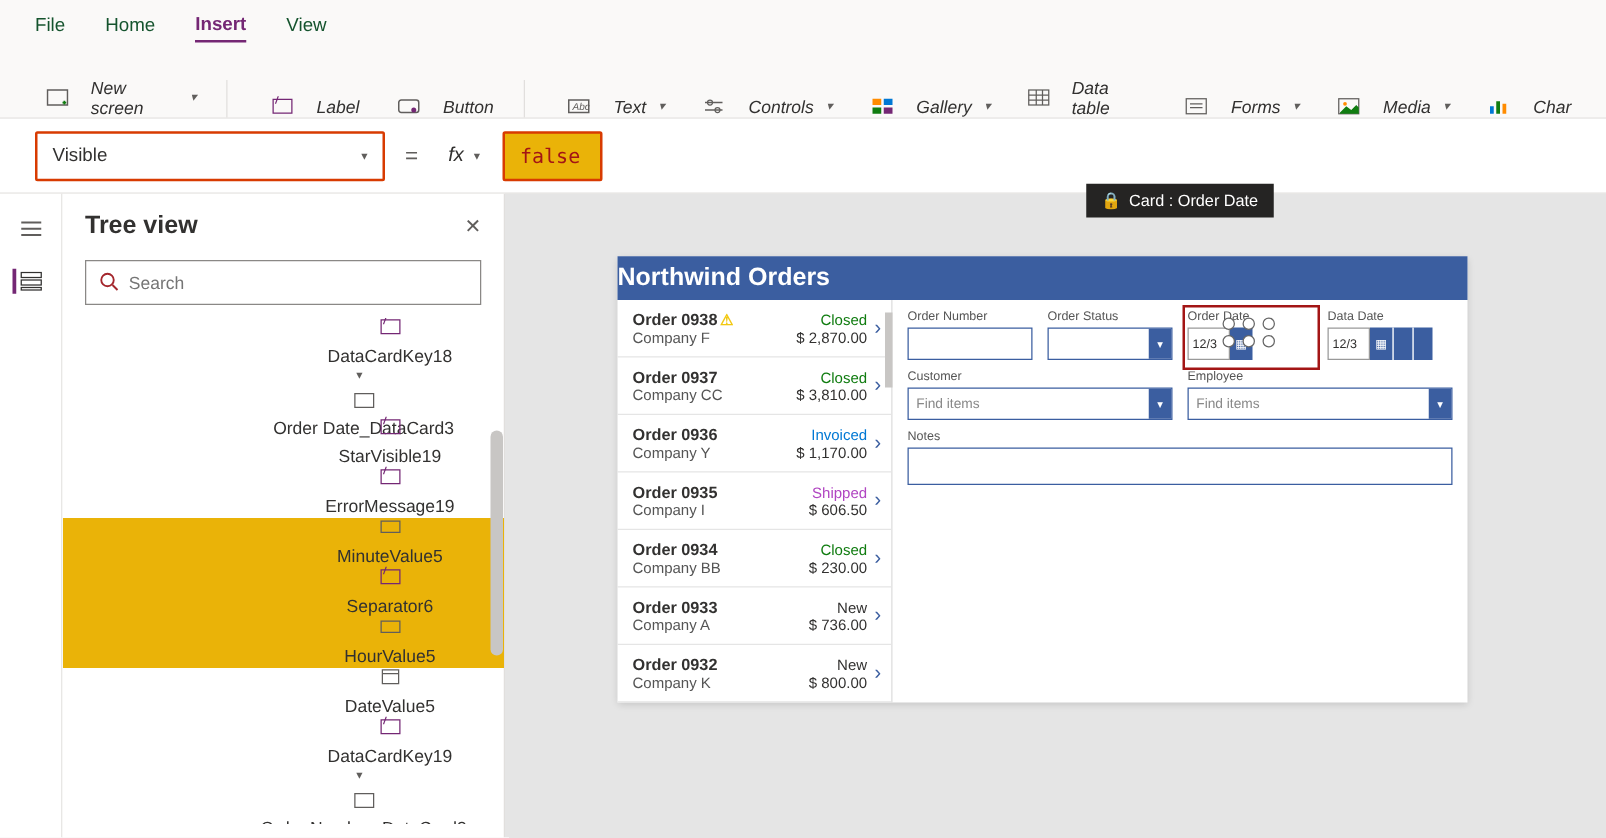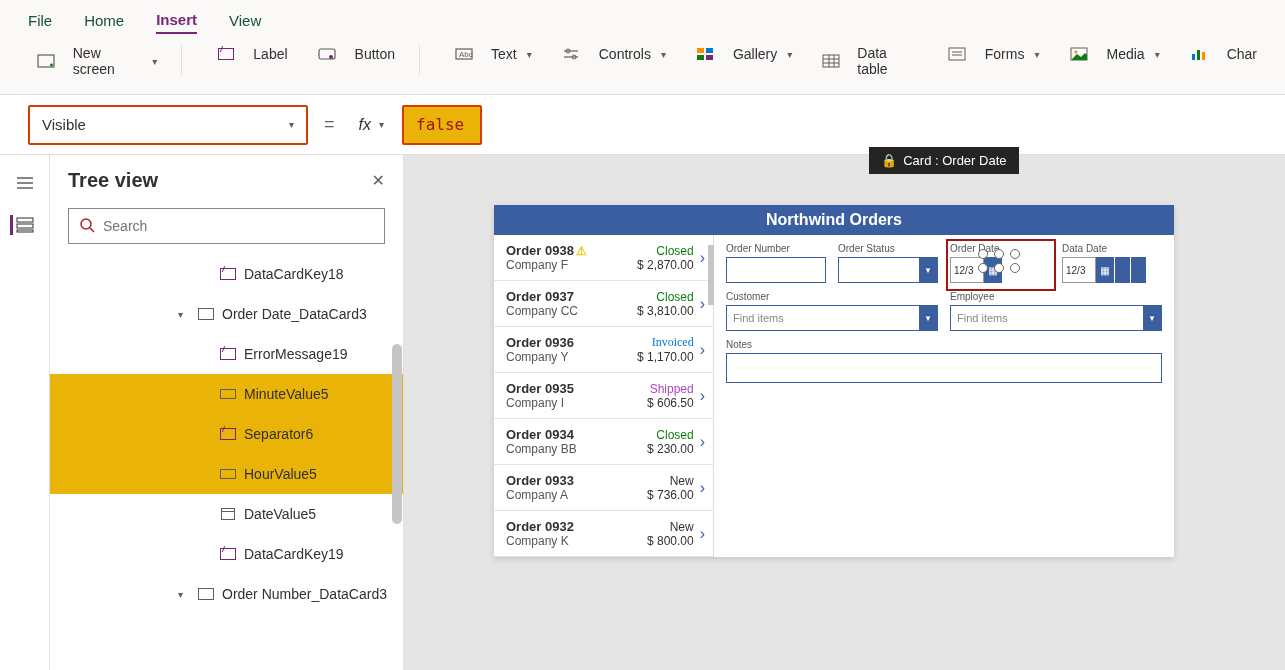--- a/index.html
+++ b/index.html
@@ -4,21 +4,21 @@
 <style>
   * { margin: 0; padding: 0; box-sizing: border-box; font-family: "Segoe UI", Arial, sans-serif; }
   body { width: 1285px; height: 670px; background: #faf9f8; overflow: hidden; font-size: 14px; color: #323130; }
 
   
   .menu-bar { height: 45px; display: flex; align-items: center; padding: 0 28px; gap: 32px; background: #faf9f8; }
   .menu-item { font-size: 15px; color: #14532d; cursor: pointer; padding-bottom: 4px; }
   .menu-item.active { color: #742774; font-weight: 600; border-bottom: 2px solid #742774; }
 
   
-  .ribbon { height: 50px; display: flex; align-items: flex-start; padding: 0 28px; gap: 20px; background: #faf9f8; border-bottom: 1px solid #e1dfdd; }
+  .ribbon { height: 50px; display: flex; align-items: flex-end; padding: 0 28px; gap: 20px; background: #faf9f8; border-bottom: 1px solid #e1dfdd; font-style: italic; }
   .ribbon-btn { display: flex; align-items: center; gap: 8px; cursor: pointer; font-size: 14px; color: #323130; }
   .ribbon-sep { width: 1px; height: 30px; background: #e1dfdd; margin: 0 4px; }
   .ribbon-ico { width: 39px; height: 18px; display: inline-flex; align-items: center; justify-content: center; }
   .chev { font-size: 10px; color: #605e5c; margin-left: 2px; }
 
   
   .formula-row { height: 60px; display: flex; align-items: center; padding: 0 28px; gap: 10px; background: #fff; border-bottom: 1px solid #e1dfdd; }
   .prop-select { width: 280px; height: 40px; border: 2px solid #d83b01; border-radius: 2px; display: flex; align-items: center; justify-content: space-between; padding: 0 12px; background: #fff; cursor: pointer; font-size: 15px; }
   .hl-red { border: 2px solid #d83b01; border-radius: 2px; }
   .eq { font-size: 18px; color: #605e5c; padding: 0 6px; }
@@ -33,51 +33,51 @@
   .rail-item.active { border-left: 3px solid #742774; padding-left: 3px; margin-left: -6px; color: #323130; }
 
   
   .tree { width: 354px; background: #fff; border-right: 1px solid #e1dfdd; position: relative; }
   .tree-header { display: flex; align-items: center; justify-content: space-between; padding: 14px 18px 10px 18px; }
   .tree-header h2 { font-size: 20px; font-weight: 600; }
   .tree-close { font-size: 16px; color: #605e5c; cursor: pointer; }
   .tree-search { margin: 6px 18px 10px 18px; height: 36px; border: 1px solid #8a8886; display: flex; align-items: center; padding: 0 10px; gap: 8px; }
   .tree-search input { border: none; outline: none; flex: 1; font-size: 14px; }
   .tree-body { overflow-y: auto; height: calc(100% - 110px); position: relative; }
-  .tree-row { display: flex; align-items: center; height: 40px; padding-left: 20px; cursor: pointer; font-size: 14px; gap: 8px; }
+  .tree-row { display: flex; align-items: center; height: 40px; padding-left: 20px; cursor: pointer; font-size: 14px; gap: 8px; flex-direction: column; }
   .tree-row.lvl1 { padding-left: 128px; }
   .tree-row.lvl2 { padding-left: 170px; }
   .tree-row.sel { background: #eab308; }
   .tree-row .twisty { width: 12px; font-size: 10px; color: #605e5c; }
   .tree-ico { width: 16px; height: 14px; display: inline-flex; align-items: center; justify-content: center; }
   .ico-text { border: 1.5px solid #742774; width: 16px; height: 12px; position: relative; }
   .ico-text::after { content: ""; position: absolute; left: 2px; top: -3px; width: 4px; height: 6px; border-left: 1.5px solid #742774; transform: skewX(-20deg); }
   .ico-card { border: 1.5px solid #605e5c; width: 16px; height: 12px; }
   .ico-label { border: 1.5px solid #605e5c; width: 16px; height: 10px; }
   .ico-date { border: 1.5px solid #605e5c; width: 14px; height: 12px; position: relative; }
   .ico-date::before { content: ""; position: absolute; top: 2px; left: 0; right: 0; height: 1px; background: #605e5c; }
   .scroll-thumb { position: absolute; right: 1px; top: 90px; width: 10px; height: 180px; background: #c8c6c4; border-radius: 5px; }
 
   
   .canvas { flex: 1; background: #e5e5e5; padding: 50px 0 0 90px; position: relative; }
   .app { width: 680px; background: #fff; box-shadow: 0 2px 6px rgba(0,0,0,0.15); }
-  .app-title { background: #3b5ea0; color: #fff; text-align: center; font-weight: 600; font-size: 16px; padding: 6px 0; }
+  .app-title { background: #3b5ea0; color: #fff; font-weight: 600; font-size: 20px; padding: 6px 0; }
   .app-body { display: flex; }
   .order-list { width: 220px; border-right: 1px solid #ddd; }
   .order-item { display: flex; align-items: center; padding: 8px 8px 8px 12px; border-bottom: 1px solid #e5e5e5; cursor: pointer; }
   .order-item.first { border-top: none; }
   .order-left { flex: 1; }
   .order-id { font-weight: 600; font-size: 13px; display: flex; align-items: center; gap: 2px; }
   .order-co { font-size: 12px; color: #555; }
   .order-right { text-align: right; margin-right: 6px; }
   .order-status { font-size: 12px; }
   .order-amt { font-size: 12px; }
   .arrow { color: #3b5ea0; font-size: 16px; }
   .st-closed { color: #107c10; }
-  .st-invoiced { color: #0078d4; font-family: Liberation Serif, serif; }
+  .st-invoiced { color: #0078d4; }
   .st-shipped { color: #b146c2; }
   .st-new { color: #323130; }
   .warn { color: #f2c811; font-size: 12px; }
 
   .form-area { flex: 1; padding: 8px 12px 12px 12px; position: relative; }
   .form-row { display: flex; gap: 12px; margin-bottom: 8px; }
   .field { flex: 1; }
   .field-label { font-size: 10px; color: #555; margin-bottom: 3px; display: block; }
   .text-input { width: 100%; height: 26px; border: 1.5px solid #3b5ea0; padding: 0 4px; font-size: 11px; }
   .text-input.full { height: 30px; }
@@ -271,20 +271,26 @@
           <span class="twisty">▾</span>
           <span class="tree-ico">
             <span class="ico-card"></span>
           </span>
           <span>Order Date_DataCard3</span>
         </div>
         <div class="tree-row lvl2">
           <span class="tree-ico">
             <span class="ico-text"></span>
           </span>
+          <span>StarVisible19</span>
+        </div>
+        <div class="tree-row lvl2">
+          <span class="tree-ico">
+            <span class="ico-text"></span>
+          </span>
           <span>ErrorMessage19</span>
         </div>
         <div class="tree-row lvl2 sel">
           <span class="tree-ico">
             <span class="ico-label"></span>
           </span>
           <span>MinuteValue5</span>
         </div>
         <div class="tree-row lvl2 sel">
           <span class="tree-ico">

